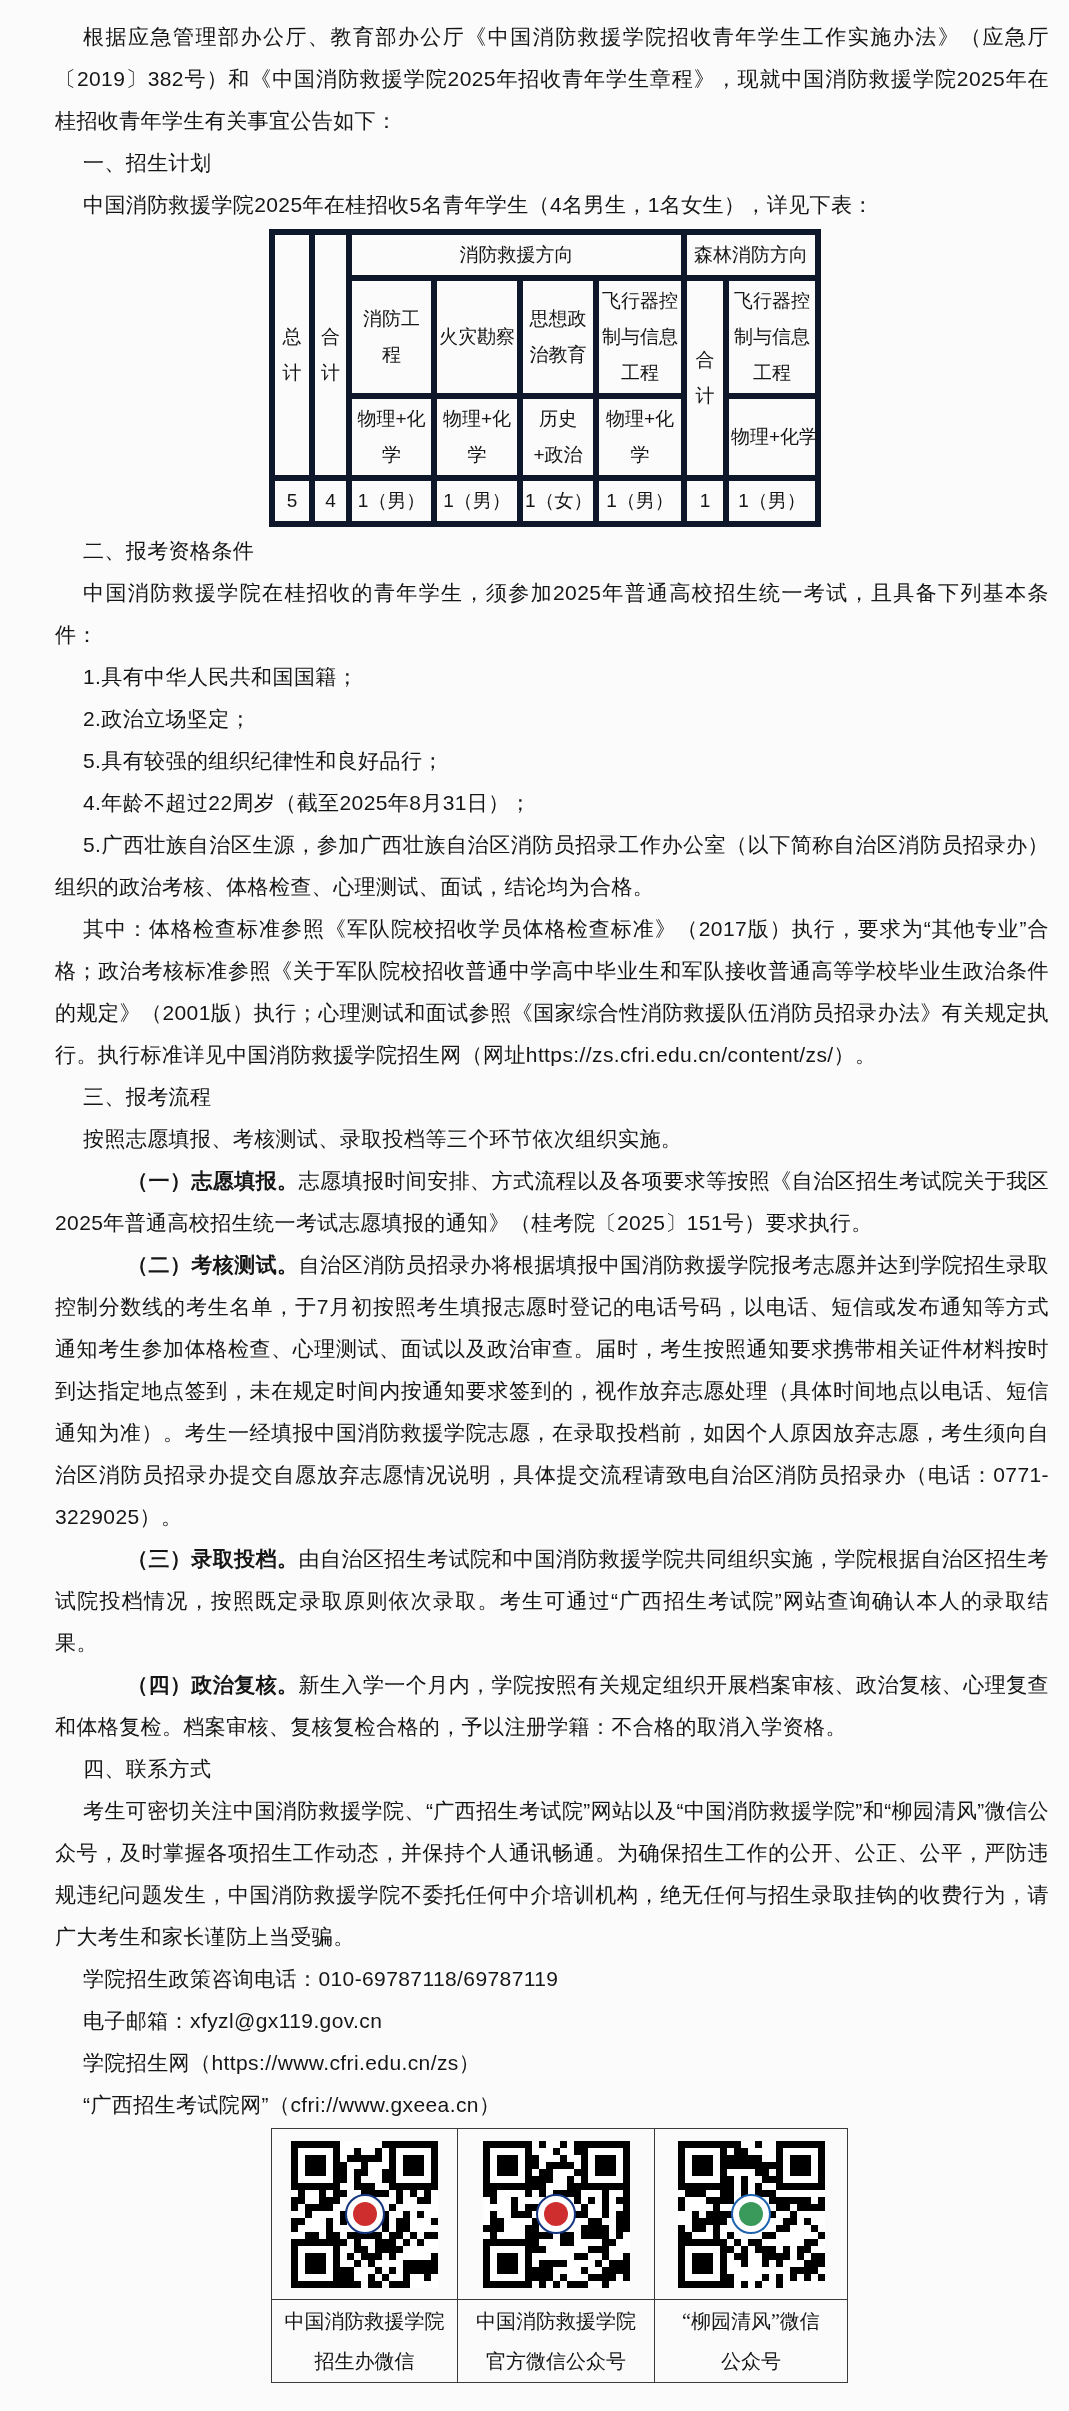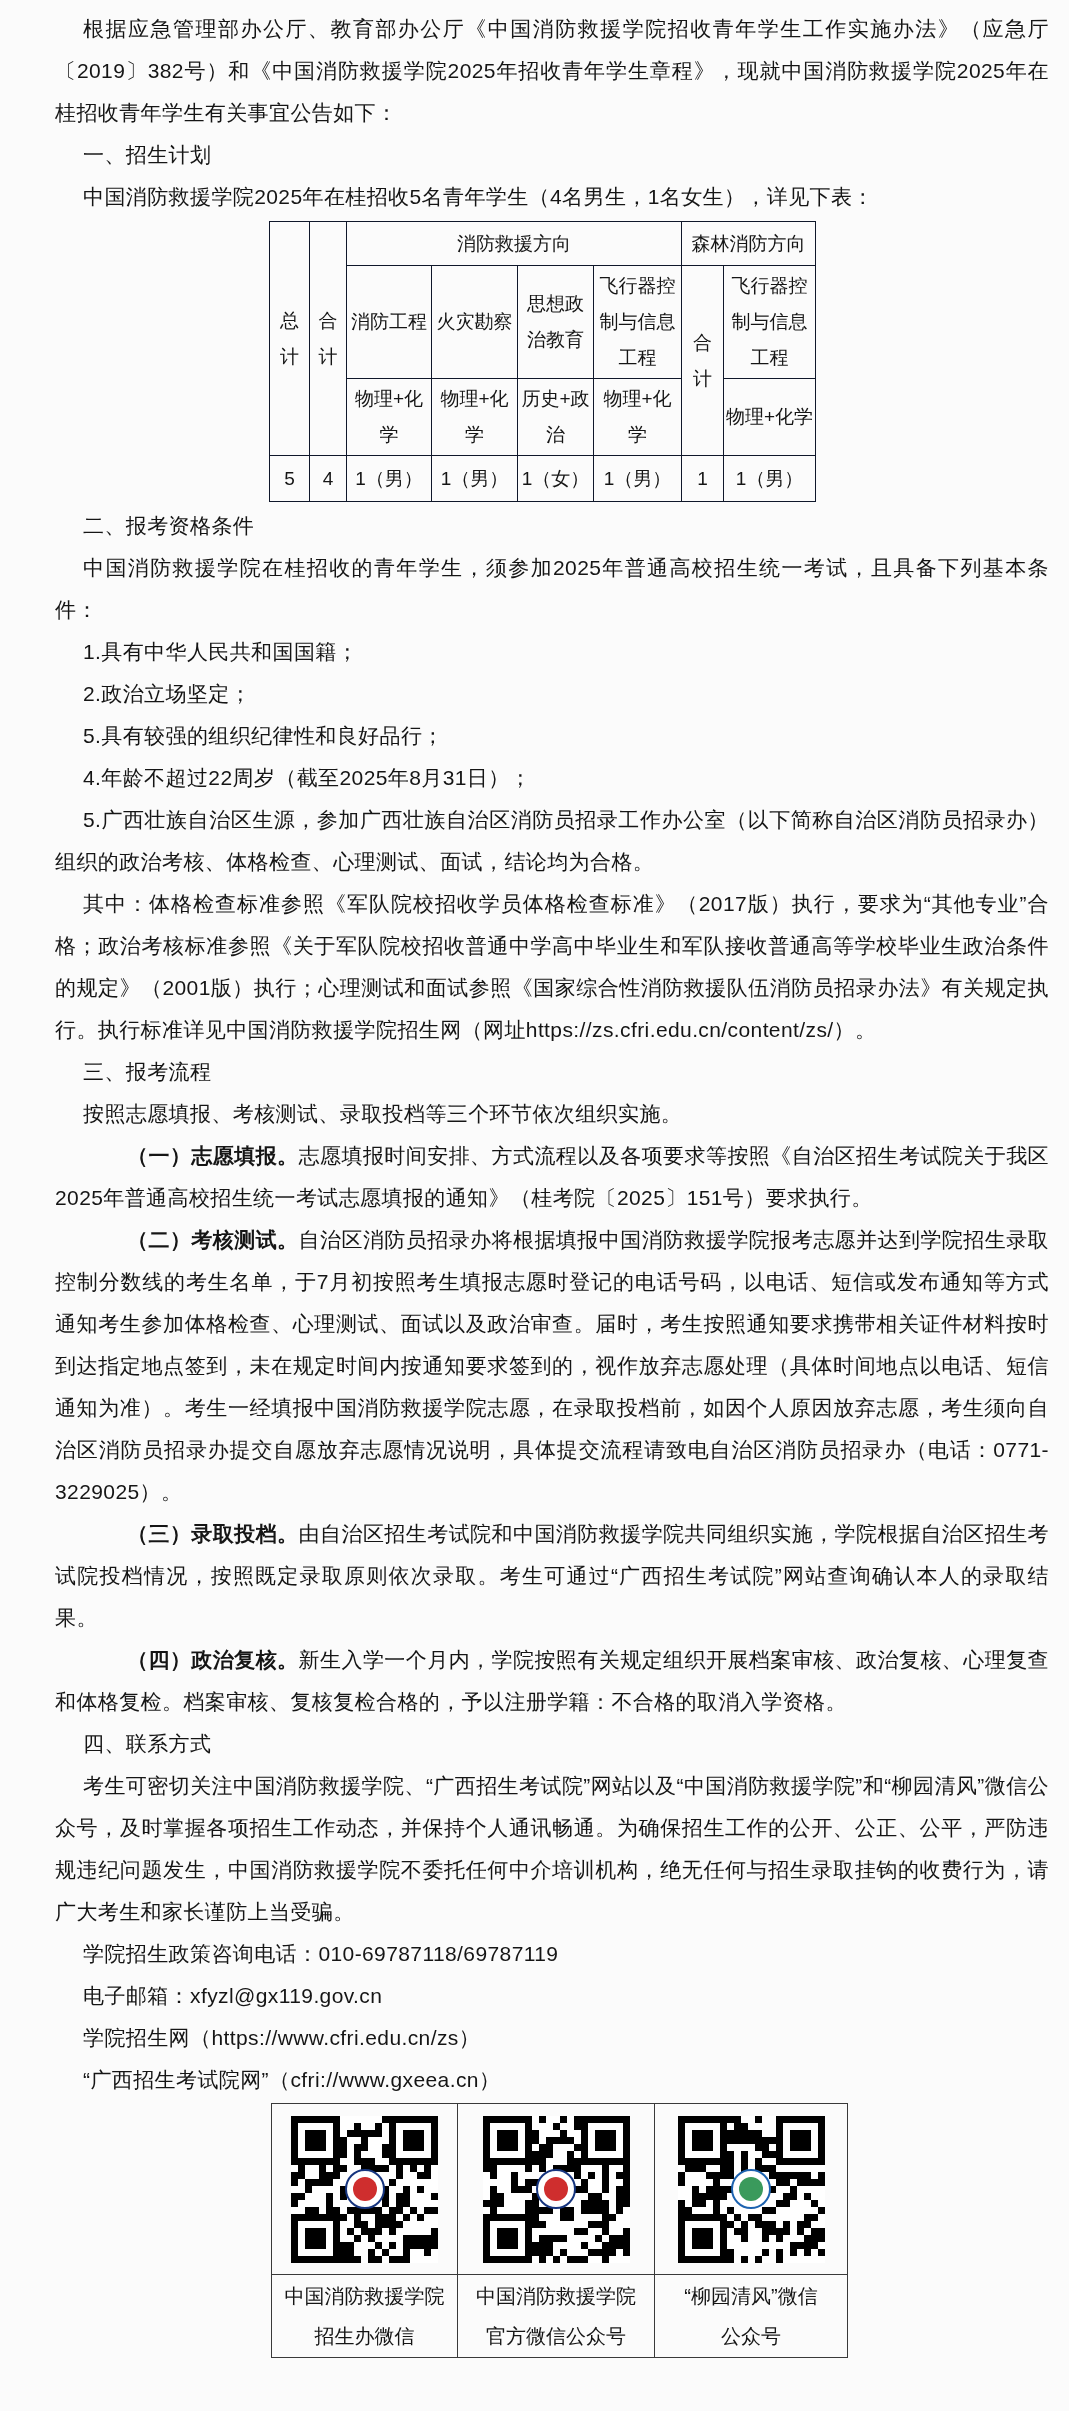--- a/index.html
+++ b/index.html
@@ -2,49 +2,49 @@
 <html><head>
 <meta charset="utf-8">
 <style>
   html,body{margin:0;padding:0;}
   body{
     width:1069px;height:2411px;overflow:hidden;
     background:#fbfbfb;color:#151515;
     font-family:"Liberation Sans", sans-serif;
     font-size:21px;
   }
-  .doc{padding:8px 20px 0 55px;}
+  .doc{padding:16px 20px 0 55px;}
   p{margin:0;line-height:42px;text-align:justify;letter-spacing:0.4px;}
   .indent{text-indent:28px;}
   b{font-weight:bold;margin-left:44px;}
 
   
   table.plan{
     border-collapse:collapse;table-layout:fixed;
     width:546px;margin:3px 0 3px 214px;
     font-size:19px;color:#151515;
   }
   table.plan td{
-    border:1px solid #0f172a;text-align:center;vertical-align:middle;
+    border:6px solid #0f172a;text-align:center;vertical-align:middle;
     padding:2px;line-height:36px;word-break:break-all;letter-spacing:0;
   }
   tr.r1{height:44px;} tr.r2{height:106px;} tr.r3{height:62px;} tr.r4{height:46px;}
   td.vcell{line-height:54px;}
   td.nowrap{white-space:nowrap;word-break:keep-all;}
 
   
   table.qrt{
     border-collapse:collapse;table-layout:fixed;color:#151515;
     margin:2px 0 0 216px;font-size:20px;
   }
   table.qrt td{
     border:1px solid #3a3a3a;text-align:center;vertical-align:middle;padding:0;
   }
   td.qr-cell{height:170px;width:191px;}
-  td.cap-cell{height:82px;line-height:40px;}
+  td.cap-cell{height:82px;line-height:40px;font-family:Liberation Serif, serif;}
   .qr{position:relative;width:147px;height:147px;margin:0 auto;}
   .qr-logo{
     position:absolute;left:50%;top:50%;transform:translate(-50%,-50%);
     width:40px;height:40px;border-radius:50%;background:#fff;
     border:2px solid #16357f;display:flex;align-items:center;justify-content:center;
     box-sizing:border-box;
   }
   .qr-logo::after{content:"";width:24px;height:24px;border-radius:50%;background:#cf2e2e;}
   .qr-logo.green{border-color:#1d63b0;}
   .qr-logo.green::after{background:#3a9a5c;}

